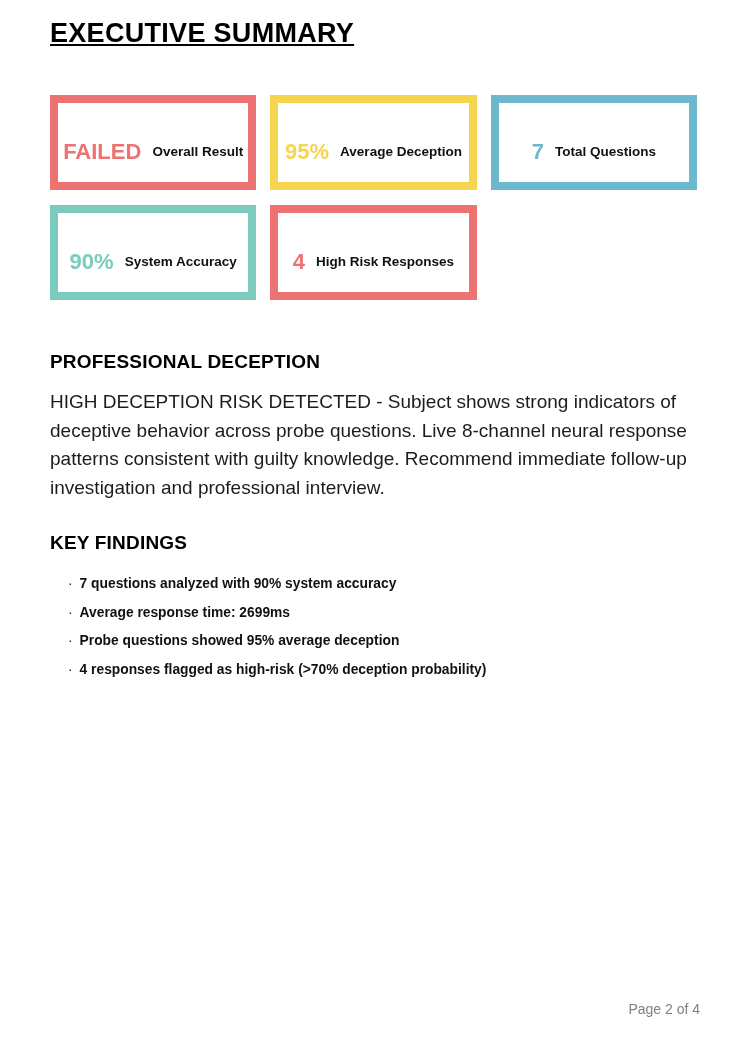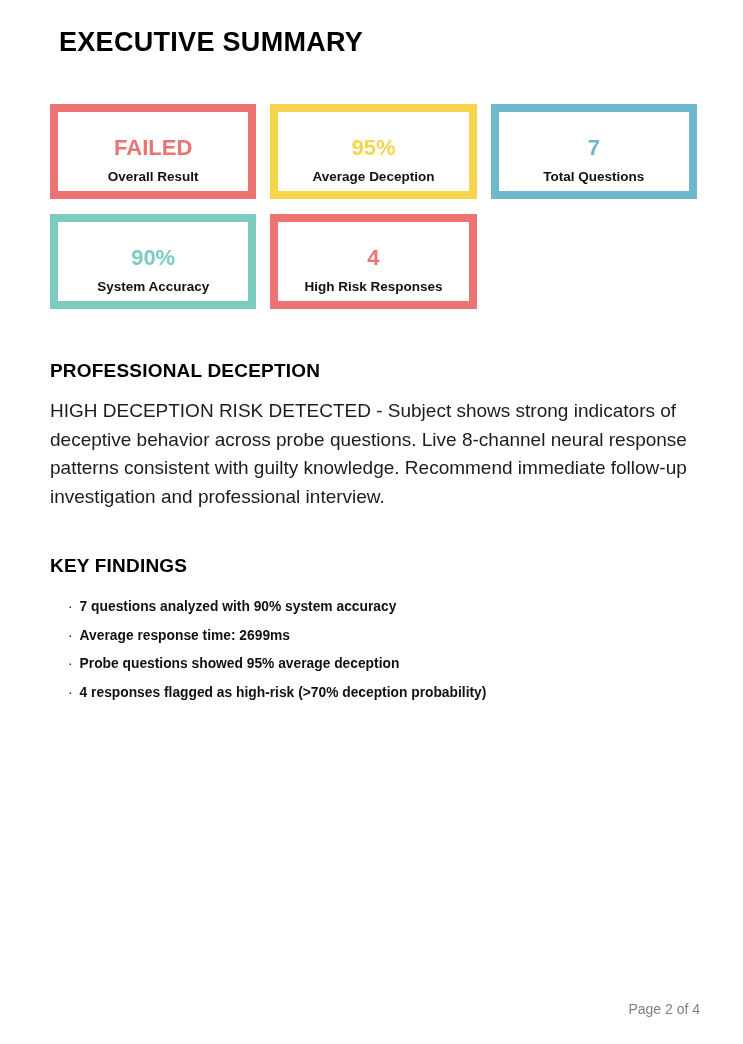--- a/index.html
+++ b/index.html
@@ -20,55 +20,56 @@
     box-sizing: border-box;
     width: 100%;
     height: 100%;
     position: relative;
   }
   .page-title {
     font-size: 27px;
     font-weight: bold;
     letter-spacing: 0.3px;
     color: #000000;
-    margin: 9px;
+    margin: 0;
+    text-decoration: underline;
   }
   .stats-grid {
     margin-top: 46px;
     display: grid;
     grid-template-columns: repeat(3, 1fr);
     column-gap: 14px;
     row-gap: 15px;
   }
   .stat-card {
     height: 95px;
     box-sizing: border-box;
     border: 8px solid #ef4444;
     background: #ffffff;
     display: flex;
-    flex-direction: column;
+    flex-direction: row;
     align-items: center;
     justify-content: center;
     gap: 11px;
     padding-top: 18px;
     text-align: center;
   }
   .stat-value {
     font-size: 22px;
     font-weight: bold;
     line-height: 1;
   }
   .stat-label {
     font-size: 13.5px;
     font-weight: bold;
     color: #111111;
     line-height: 1;
   }
   .section-assessment { margin-top: 51px; }
-  .section-findings  { margin-top: 44px; }
+  .section-findings  { margin-top: 30px; }
   .section-heading {
     font-size: 19px;
     font-weight: bold;
     color: #000000;
     letter-spacing: 0.2px;
     margin: 0;
   }
   .assessment-body {
     margin: 15px 0 0 0;
     font-size: 19px;

